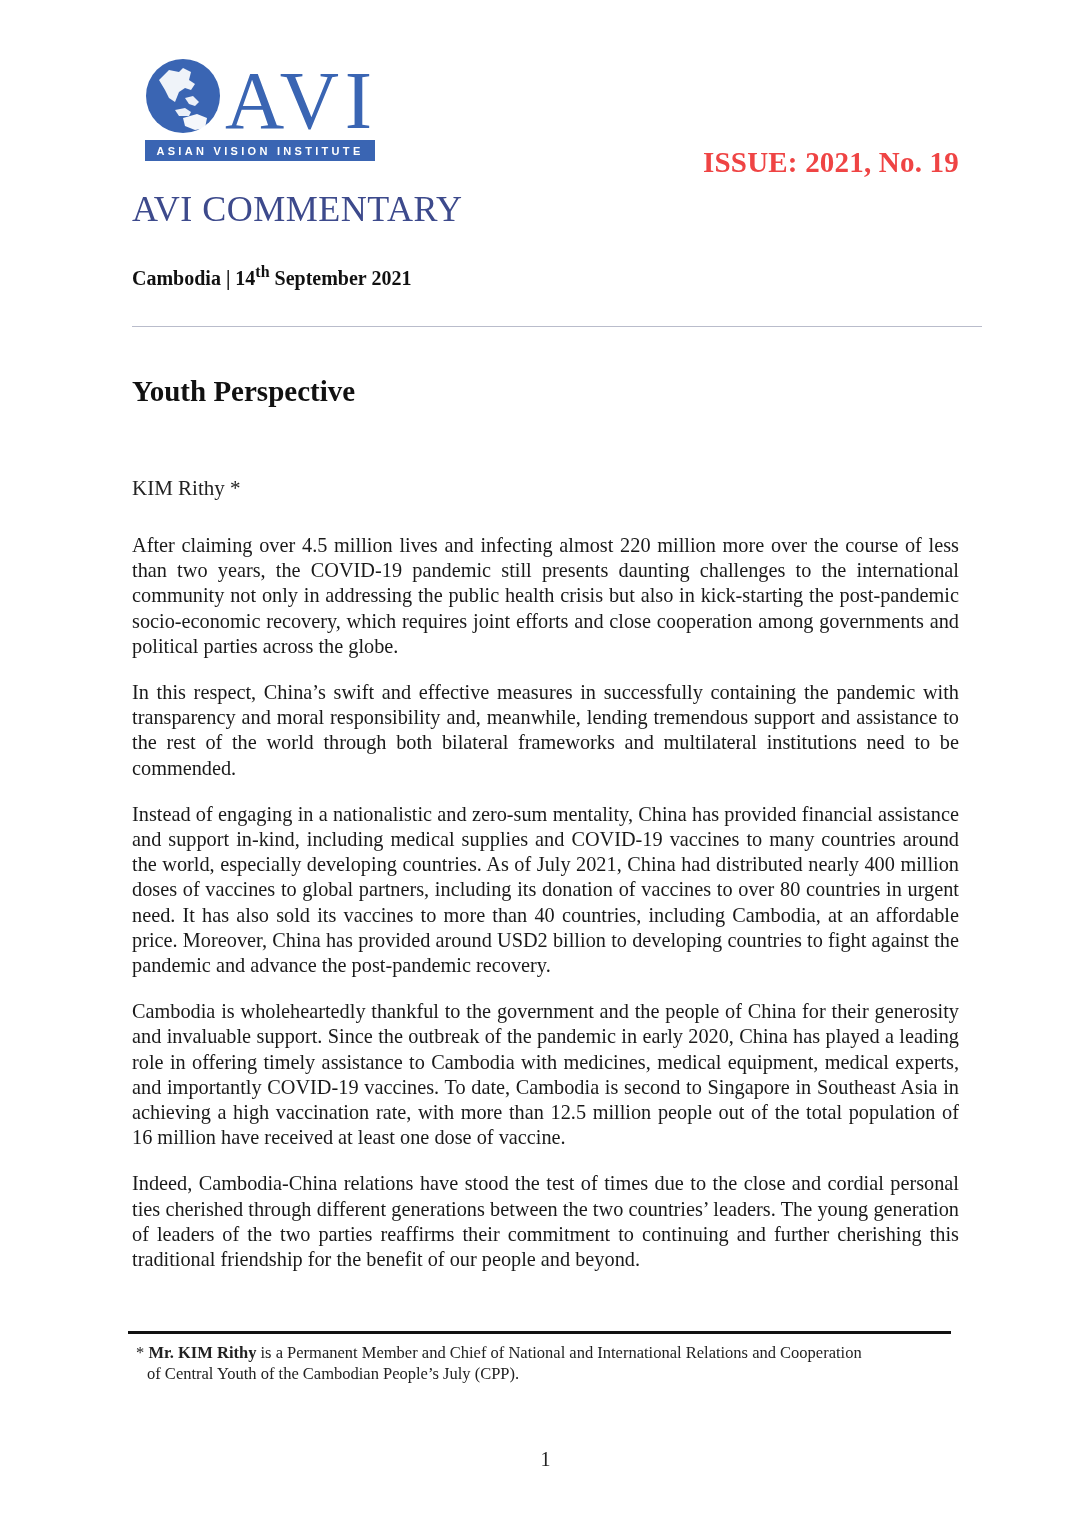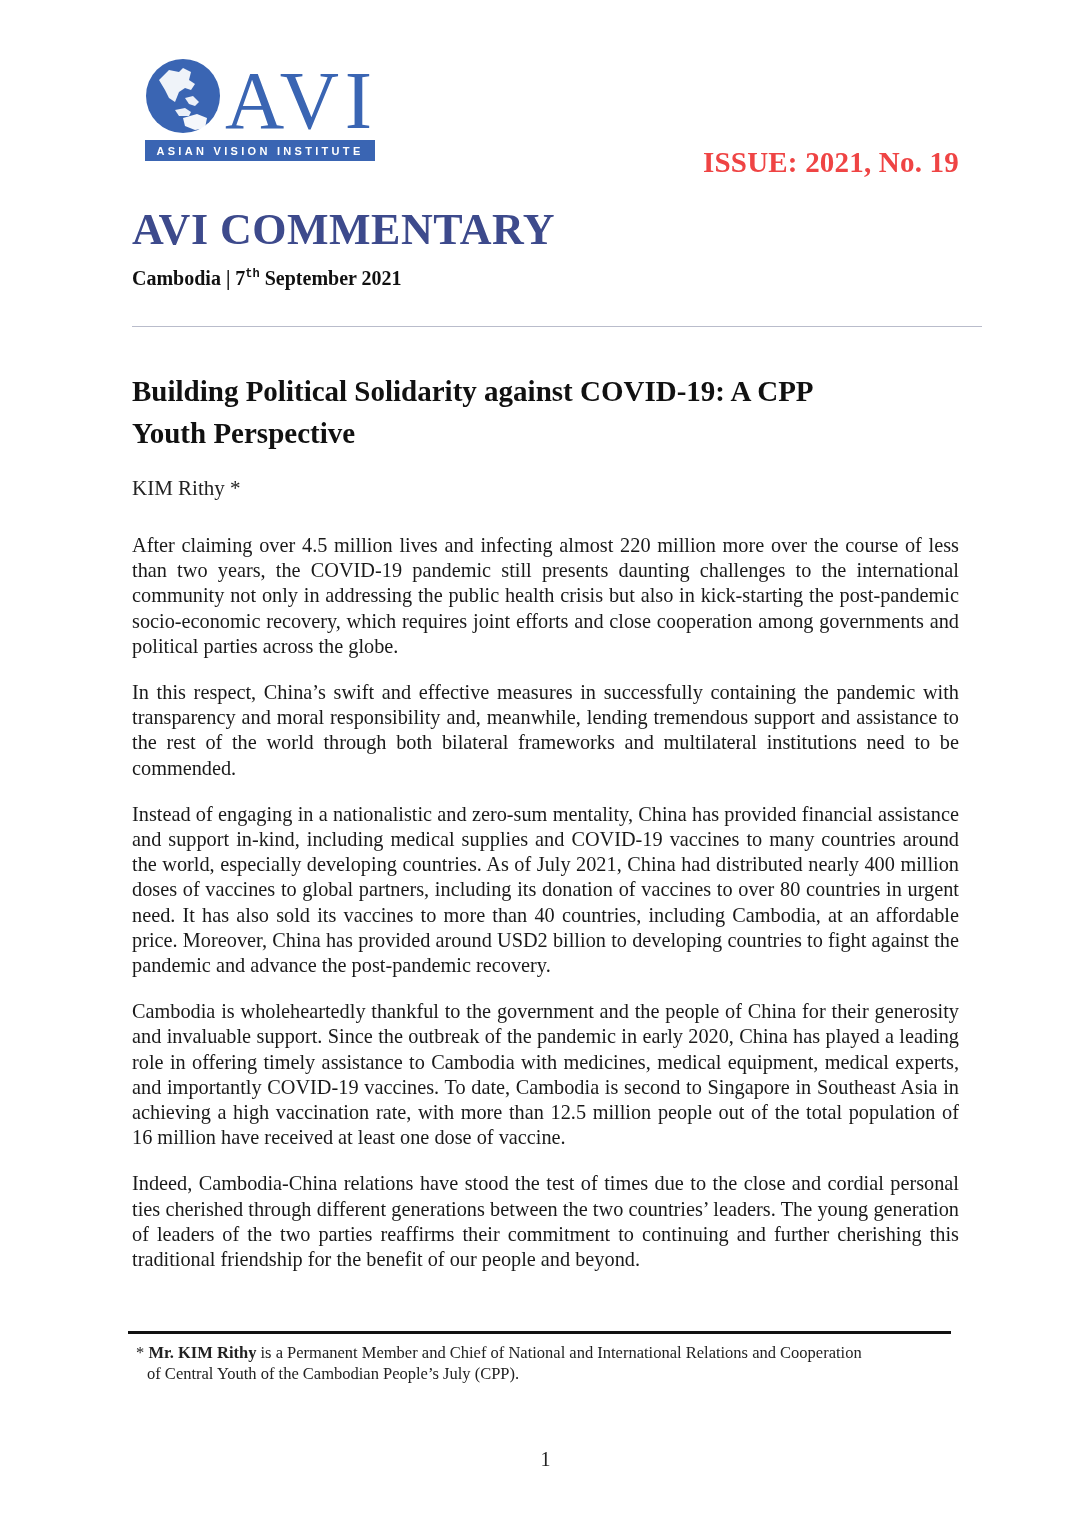--- a/index.html
+++ b/index.html
@@ -4,24 +4,24 @@
 <style>
   html, body { margin: 0; padding: 0; background: #ffffff; }
   body { width: 1091px; height: 1536px; position: relative; overflow: hidden;
          font-family: "Liberation Serif", "DejaVu Serif", serif; color: #111; }
 
   .logo { position: absolute; left: 145px; top: 58px; width: 230px; height: 105px; }
   .logo svg { display: block; }
   .issue { position: absolute; right: 132px; top: 100px; font-size: 29px; font-weight: bold;
            letter-spacing: 0.2px; color: #ef4444; margin-top: 46px; }
 
-  .masthead { position: absolute; left: 132px; top: 204px; font-size: 44px; font-weight: bold;
+  .masthead { position: absolute; left: 132px; top: 188px; font-size: 36px; font-weight: normal;
               color: #3d4a8c; letter-spacing: 0.5px; }
   .dateline { position: absolute; left: 132px; top: 267px; font-size: 20px; font-weight: bold; color: #111; }
-  .dateline sup { font-size: 12px; vertical-align: 8px; line-height: 0; font-family: Liberation Mono, monospace; }
+  .dateline sup { font-size: 16px; vertical-align: 8px; line-height: 0; }
 
   .rule { position: absolute; left: 132px; top: 326px; width: 850px; height: 1px; background: #b9bccb; }
 
   .title { position: absolute; left: 132px; top: 370px; width: 830px; font-size: 29px; font-weight: bold;
            line-height: 42px; color: #111; }
   .author { position: absolute; left: 132px; top: 476px; font-size: 21px; color: #222; }
 
   .body { position: absolute; left: 132px; top: 525px; width: 827px; }
   .para { margin: 8px 0 21px 0; font-size: 20.3px; line-height: 25.2px; text-align: justify; color: #1a1a1a; }
 
@@ -44,26 +44,25 @@
     <path d="M38 60 L52 56 L62 60 L60 70 L50 72 L40 68 Z" fill="#ffffff" opacity="0.95"></path>
     <text x="80" y="70" font-family="Liberation Serif, serif" font-size="82" fill="#3a65b3" letter-spacing="6">AVI</text>
     <rect x="0" y="82" width="230" height="21" fill="#3a65b3"></rect>
     <text x="115" y="97" text-anchor="middle" font-family="Liberation Sans, sans-serif" font-weight="bold" font-size="11" fill="#ffffff" letter-spacing="3.3">ASIAN VISION INSTITUTE</text>
   </svg>
 </div>
 
 <div class="issue">ISSUE: 2021, No. 19</div>
 
 <div class="masthead">AVI COMMENTARY</div>
-<div class="dateline"><span>Cambodia | 7</span><sup>th</sup><span> September 2021</span></div>
+<div class="dateline"><span>Cambodia | 14</span><sup>th</sup><span> September 2021</span></div>
 
 <div class="rule"></div>
 
 <div class="title">
-  <div>Building Political Solidarity against COVID-19: A CPP</div>
   <div>Youth Perspective</div>
 </div>
 
 <div class="author">KIM Rithy *</div>
 
 <div class="body">
   <p class="para">After claiming over 4.5 million lives and infecting almost 220 million more over the course of less than two years, the COVID-19 pandemic still presents daunting challenges to the international community not only in addressing the public health crisis but also in kick-starting the post-pandemic socio-economic recovery, which requires joint efforts and close cooperation among governments and political parties across the globe.</p>
   <p class="para">In this respect, China’s swift and effective measures in successfully containing the pandemic with transparency and moral responsibility and, meanwhile, lending tremendous support and assistance to the rest of the world through both bilateral frameworks and multilateral institutions need to be commended.</p>
   <p class="para">Instead of engaging in a nationalistic and zero-sum mentality, China has provided financial assistance and support in-kind, including medical supplies and COVID-19 vaccines to many countries around the world, especially developing countries. As of July 2021, China had distributed nearly 400 million doses of vaccines to global partners, including its donation of vaccines to over 80 countries in urgent need. It has also sold its vaccines to more than 40 countries, including Cambodia, at an affordable price. Moreover, China has provided around USD2 billion to developing countries to fight against the pandemic and advance the post-pandemic recovery.</p>
   <p class="para">Cambodia is wholeheartedly thankful to the government and the people of China for their generosity and invaluable support. Since the outbreak of the pandemic in early 2020, China has played a leading role in offering timely assistance to Cambodia with medicines, medical equipment, medical experts, and importantly COVID-19 vaccines. To date, Cambodia is second to Singapore in Southeast Asia in achieving a high vaccination rate, with more than 12.5 million people out of the total population of 16 million have received at least one dose of vaccine.</p>

